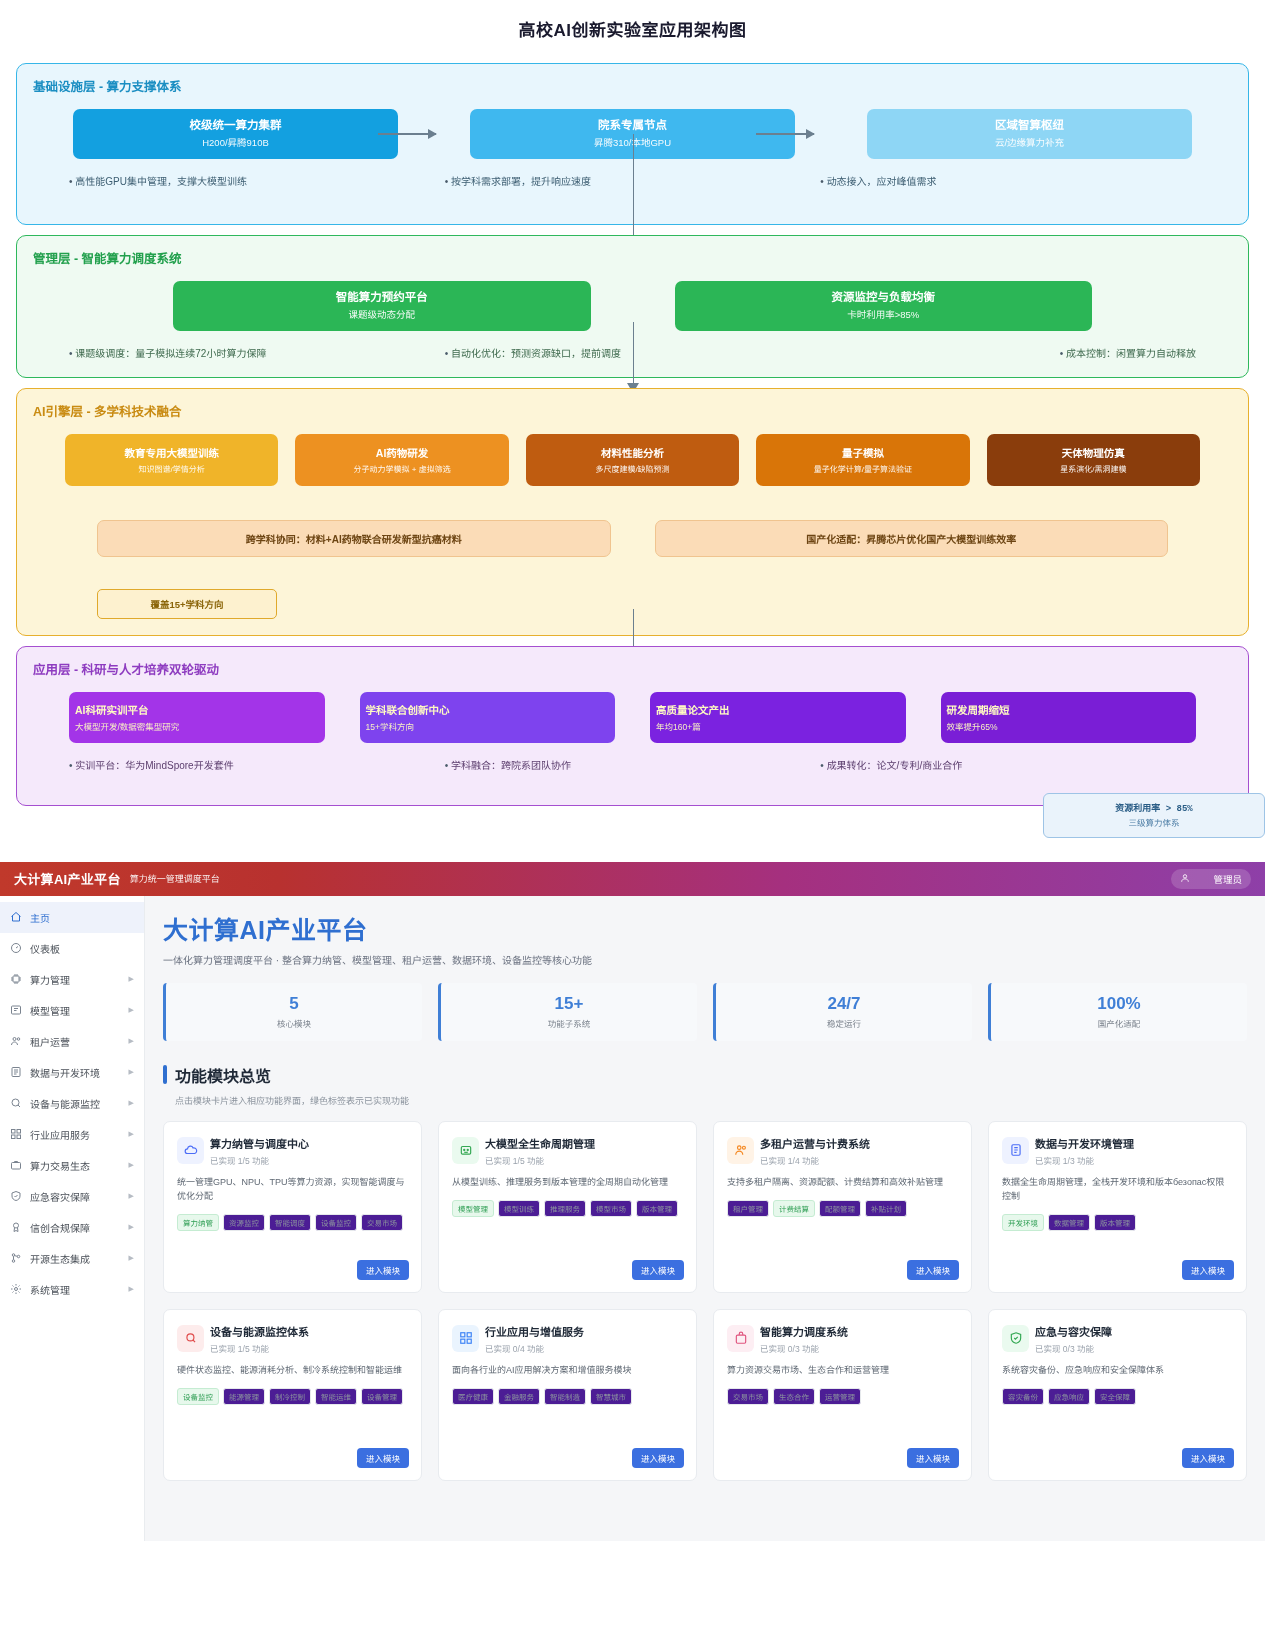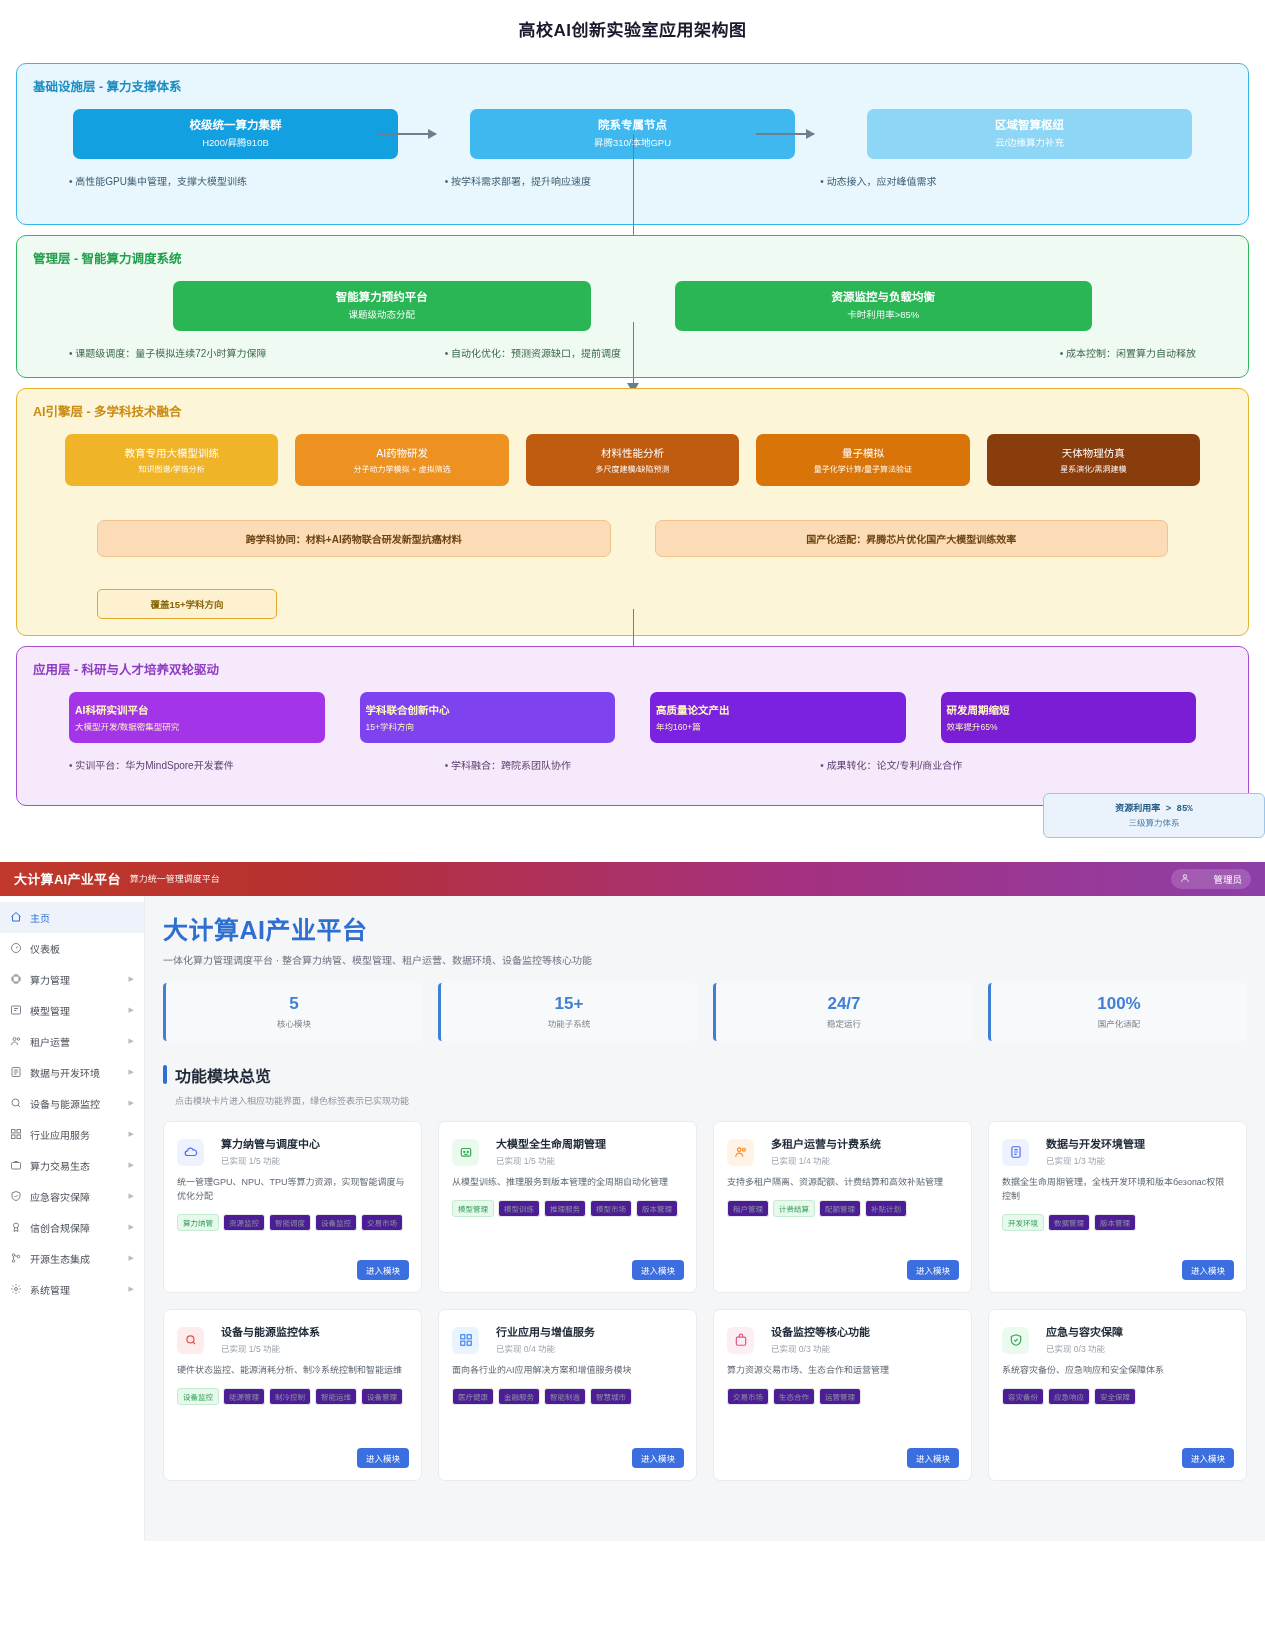--- a/index.html
+++ b/index.html
@@ -96,21 +96,21 @@
     border-left:6px solid transparent;
     border-right:6px solid transparent;
   }
 
   
   .ai-grid { display:flex; gap:17px; padding:0 32px; }
   .ai-grid .acard {
     flex:1 1 0; border-radius:7px; text-align:center;
     padding:11px 4px 12px 4px; color:#fff;
   }
-  .ai-grid .acard .n-title{font-size:10.5px;font-weight:normal;}
+  .ai-grid .acard .n-title{font-size:10.5px;font-weight:bold;}
   .ai-grid .acard .n-sub{font-size:8px;margin-top:3px;opacity:.95;}
   .c1{background:#f0b429;} .c2{background:#ed9121;}
   .c3{background:#d97508;} .c4{background:#bf5c10;}
   .c5{background:#8a3d0c;}
 
   .ai-wide { display:flex; gap:44px; padding:14px 64px; margin-top:20px; }
   .ai-wide .wide {
     flex:1 1 0; background:#fbdcb7; border:1px solid #f0c48f;
     border-radius:7px; text-align:center; padding:10px 8px;
     font-size:10px; font-weight:bold; color:#6d4513;
@@ -194,21 +194,21 @@
   .section-head { margin-top:22px; display:flex; align-items:center; gap:8px; }
   .section-head .bar { width:4px; height:19px; background:#2f6fd0; border-radius:2px; }
   .section-head h2 { font-size:16px; color:#1f2937; }
   .section-note { font-size:9px; color:#8b939d; margin:7px 0 0 12px; }
 
   .cards { display:grid; grid-template-columns:repeat(4,1fr); gap:16px; margin-top:14px; }
   .card {
     background:#fff; border:1px solid #e8ebef; border-radius:7px;
     padding:13px 13px 14px 13px; min-height:172px; position:relative;
   }
-  .card-head { display:flex; gap:17px; align-items:flex-end; }
+  .card-head { display:flex; gap:6px; align-items:center; }
   .card-ico {
     width:27px; height:27px; border-radius:6px; flex:0 0 27px;
     display:flex; align-items:center; justify-content:center;
   }
   .card-ico svg { width:14px; height:14px; }
   .card-title { font-size:11px; font-weight:bold; color:#1f2937; }
   .card-prog { font-size:8.5px; color:#9aa2ac; margin-top:3px; }
   .card-desc { font-size:9px; color:#5f6873; line-height:1.55; margin-top:10px; }
   .tags { display:flex; flex-wrap:wrap; gap:4px; margin-top:10px; }
   .tag {
@@ -680,21 +680,21 @@
           </div>
           <div class="card">
             <div class="card-head">
               <div class="card-ico" style="background: rgb(253, 238, 243); color: rgb(224, 85, 127);">
                 <svg viewBox="0 0 24 24" fill="none" stroke="currentColor" stroke-width="2">
                   <rect x="4" y="7" width="16" height="14" rx="2"></rect>
                   <path d="M9 7V5a3 3 0 016 0v2"></path>
                 </svg>
               </div>
               <div>
-                <div class="card-title">设备监控等核心功能</div>
+                <div class="card-title">智能算力调度系统</div>
                 <div class="card-prog">已实现 0/3 功能</div>
               </div>
             </div>
             <div class="card-desc">算力资源交易市场、生态合作和运营管理</div>
             <div class="tags">
               <span class="tag">交易市场</span>
               <span class="tag">生态合作</span>
               <span class="tag">运营管理</span>
             </div>
             <button class="enter-btn">进入模块</button>

